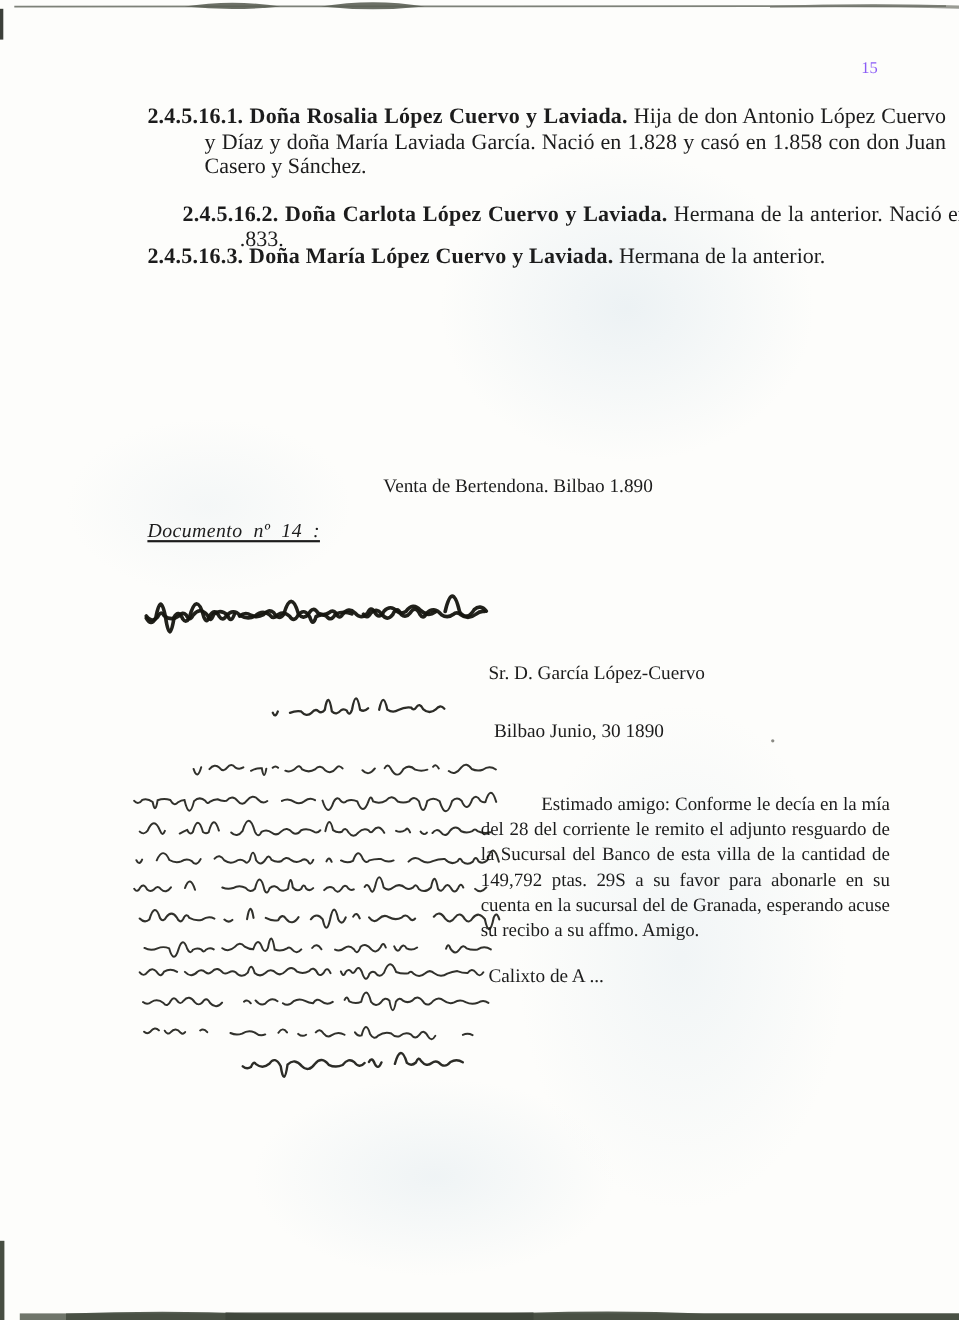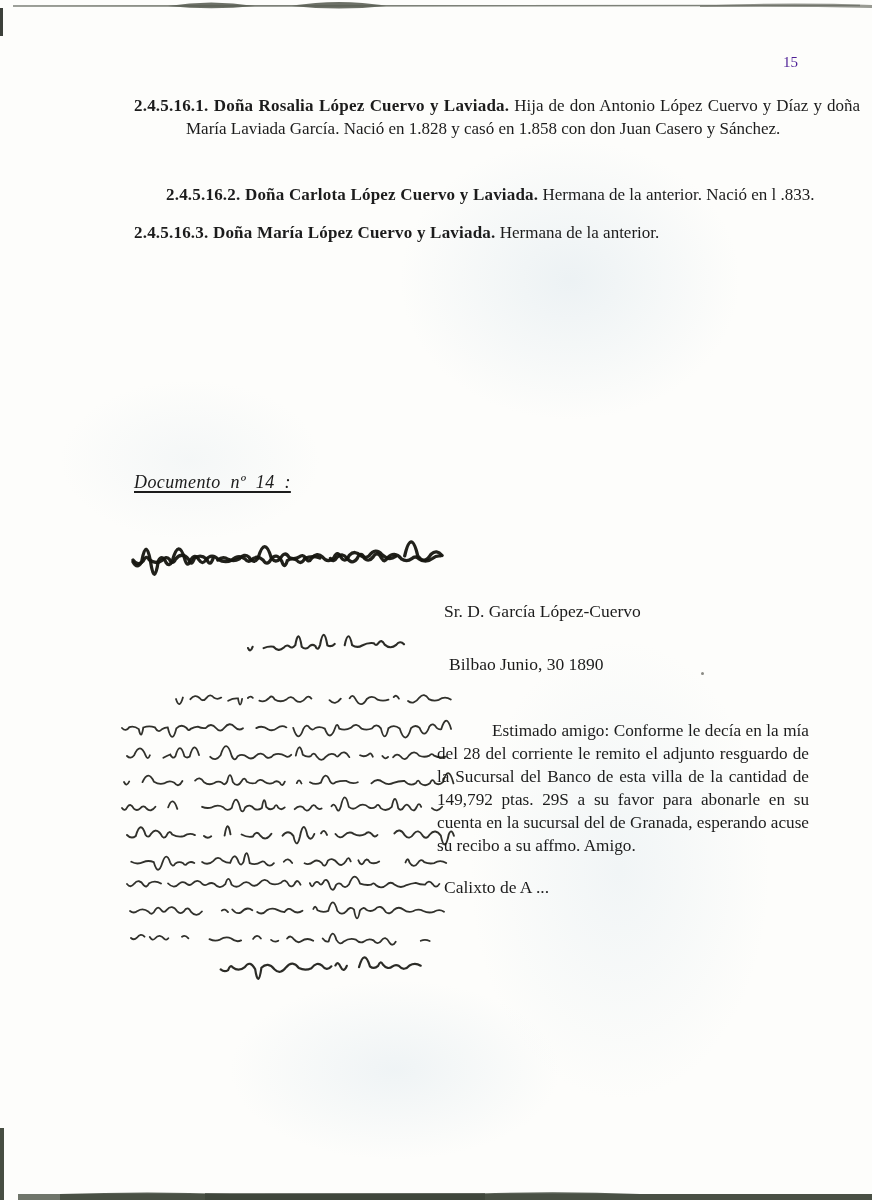--- a/index.html
+++ b/index.html
@@ -8,24 +8,24 @@
     background:#fdfdfb;overflow:hidden;
     font-family:"Liberation Serif", serif;color:#1c1c1c;
   }
   
   .tint{position:absolute;pointer-events:none;border-radius:50%;}
   .tint1{left:400px;top:140px;width:340px;height:280px;background:radial-gradient(closest-side,rgba(198,216,228,.30),rgba(198,216,228,0));}
   .tint2{left:470px;top:640px;width:300px;height:460px;background:radial-gradient(closest-side,rgba(198,216,228,.22),rgba(198,216,228,0));}
   .tint3{left:230px;top:980px;width:330px;height:180px;background:radial-gradient(closest-side,rgba(198,216,228,.25),rgba(198,216,228,0));}
   .tint4{left:60px;top:380px;width:260px;height:160px;background:radial-gradient(closest-side,rgba(205,220,230,.18),rgba(205,220,230,0));}
 
-  .page-number{position:absolute;left:783px;top:54px;font-size:15px;color:#4c1d95;}
+  .page-number{position:absolute;left:783px;top:54px;font-size:15px;color:#8b5cf6;}
 
   .entry{position:absolute;left:134px;width:674px;margin:0;
-    font-size:17px;line-height:22.5px;text-align:justify;
+    font-size:20px;line-height:22.5px;text-align:justify;
     padding-left:52px;text-indent:-52px;}
   #entry1{top:95px;}
   #entry2{top:184px;margin-left:32px;}
   #entry3{top:222px;}
   .entry b{letter-spacing:.2px;}
 
   .fuentes{position:absolute;left:134px;top:260px;width:674px;margin:0;
     font-size:17.5px;line-height:23px;}
   .f-line1{display:block;}
   .f-rest{display:block;text-align:justify;}
@@ -90,20 +90,21 @@
 
   <p class="entry" id="entry3">
     <b><span>2.4.5.16.3.</span>
     <span>Doña María López Cuervo y Laviada.</span></b>
     <span>Hermana de la anterior.</span>
   </p>
 
   <p class="fuentes">
   </p>
 
+  <div class="caption">Venta de Bertendona. Bilbao 1.890</div>
 
   <div class="doc-heading">Documento nº 14 :</div>
 
   <div class="recipient">Sr. D. García López-Cuervo</div>
   <div class="dateline">Bilbao Junio, 30 1890</div>
   <p class="letter-body">Estimado amigo: Conforme le decía en la mía del 28 del corriente le remito el adjunto resguardo de la Sucursal del Banco de esta villa de la cantidad de 149,792 ptas. 29S a su favor para abonarle en su cuenta en la sucursal del de Granada, esperando acuse su recibo a su affmo. Amigo.</p>
   <div class="letter-signature">Calixto de A ...</div>
 
   <div class="dot-artifact"></div>
 

